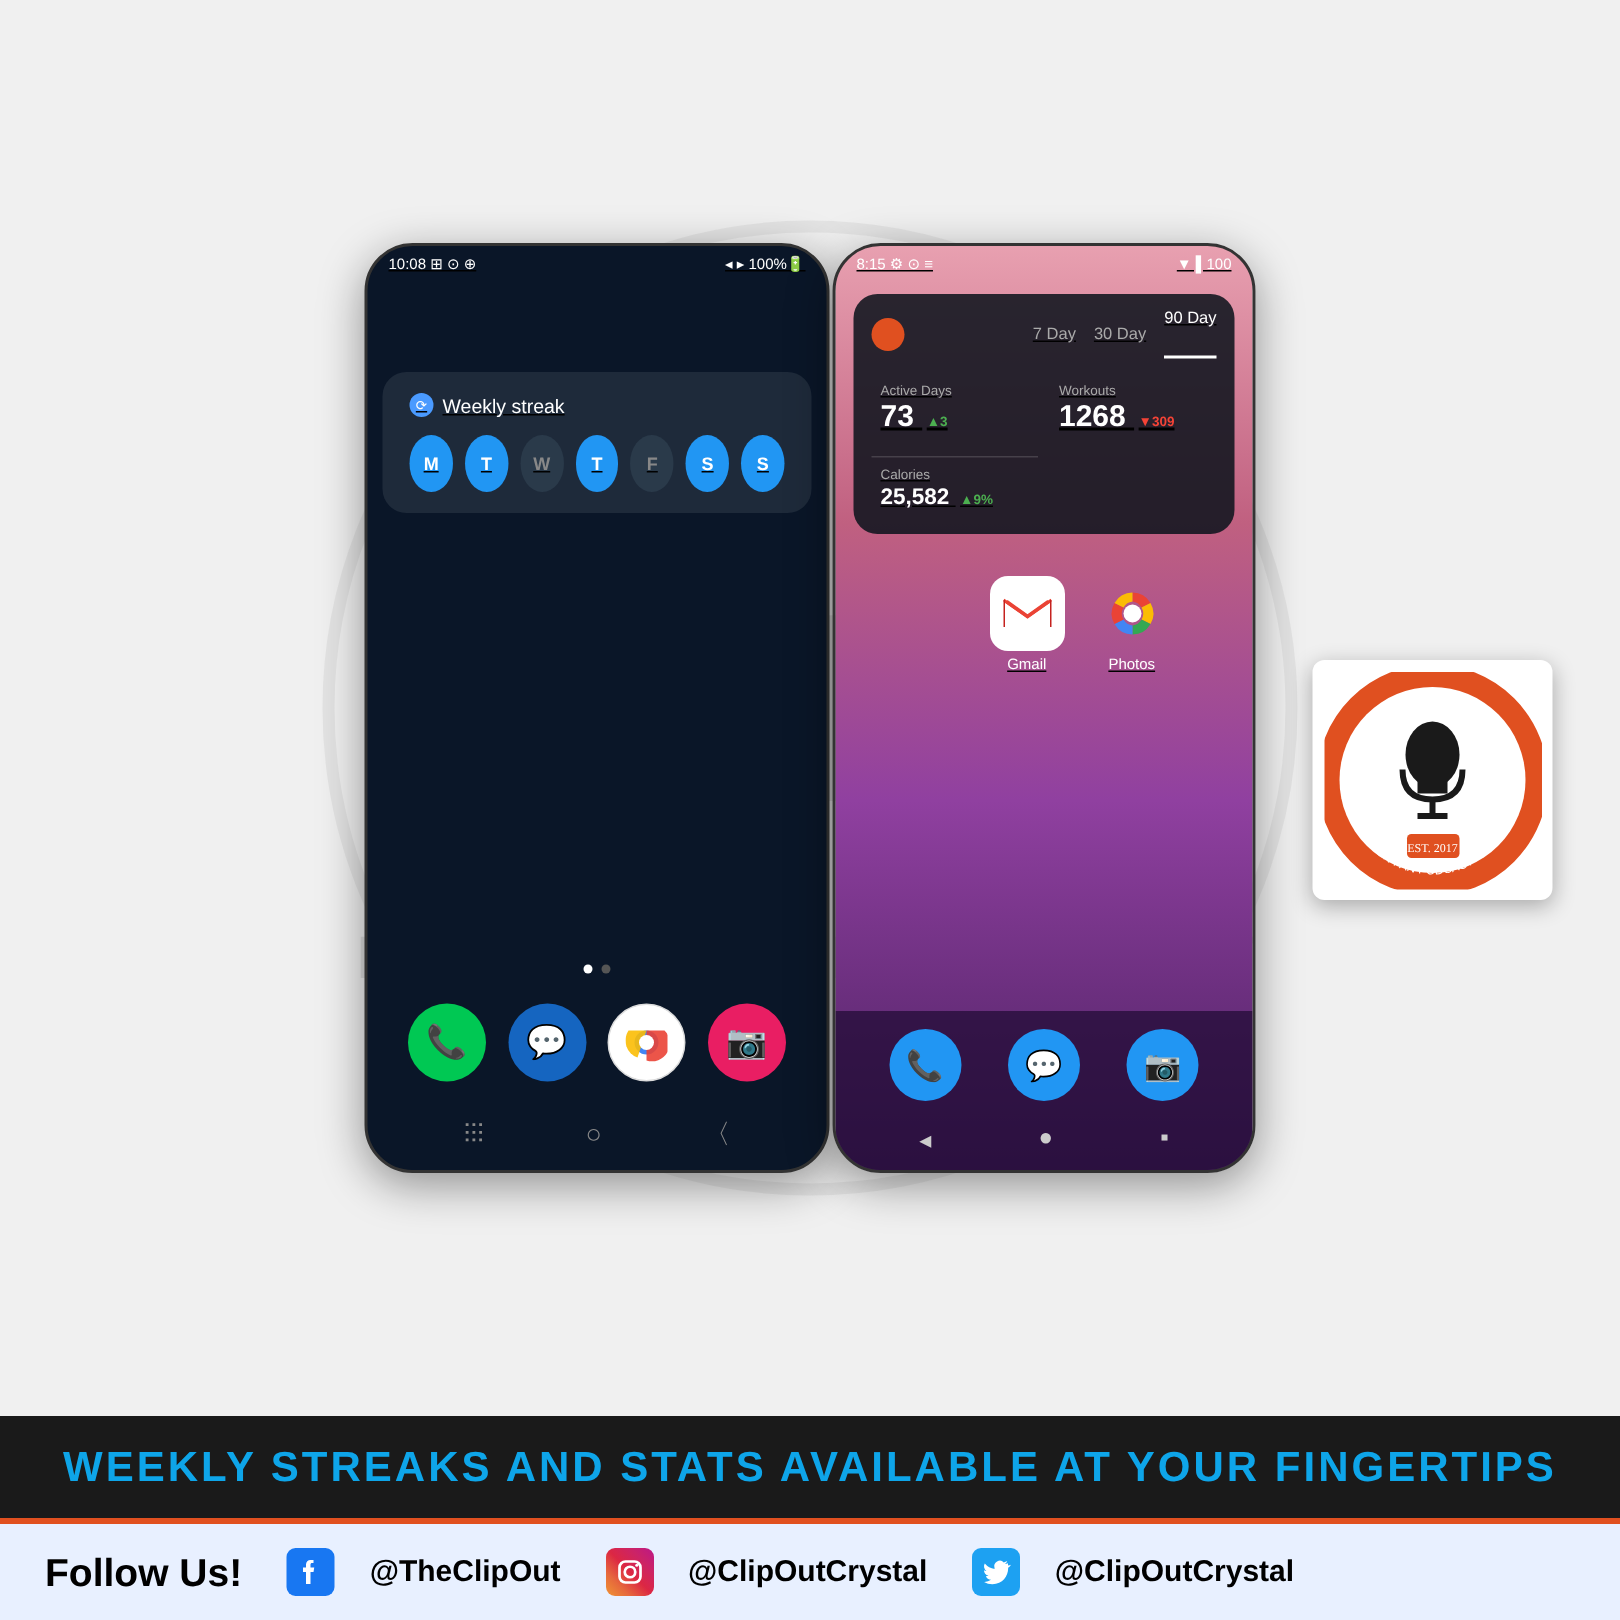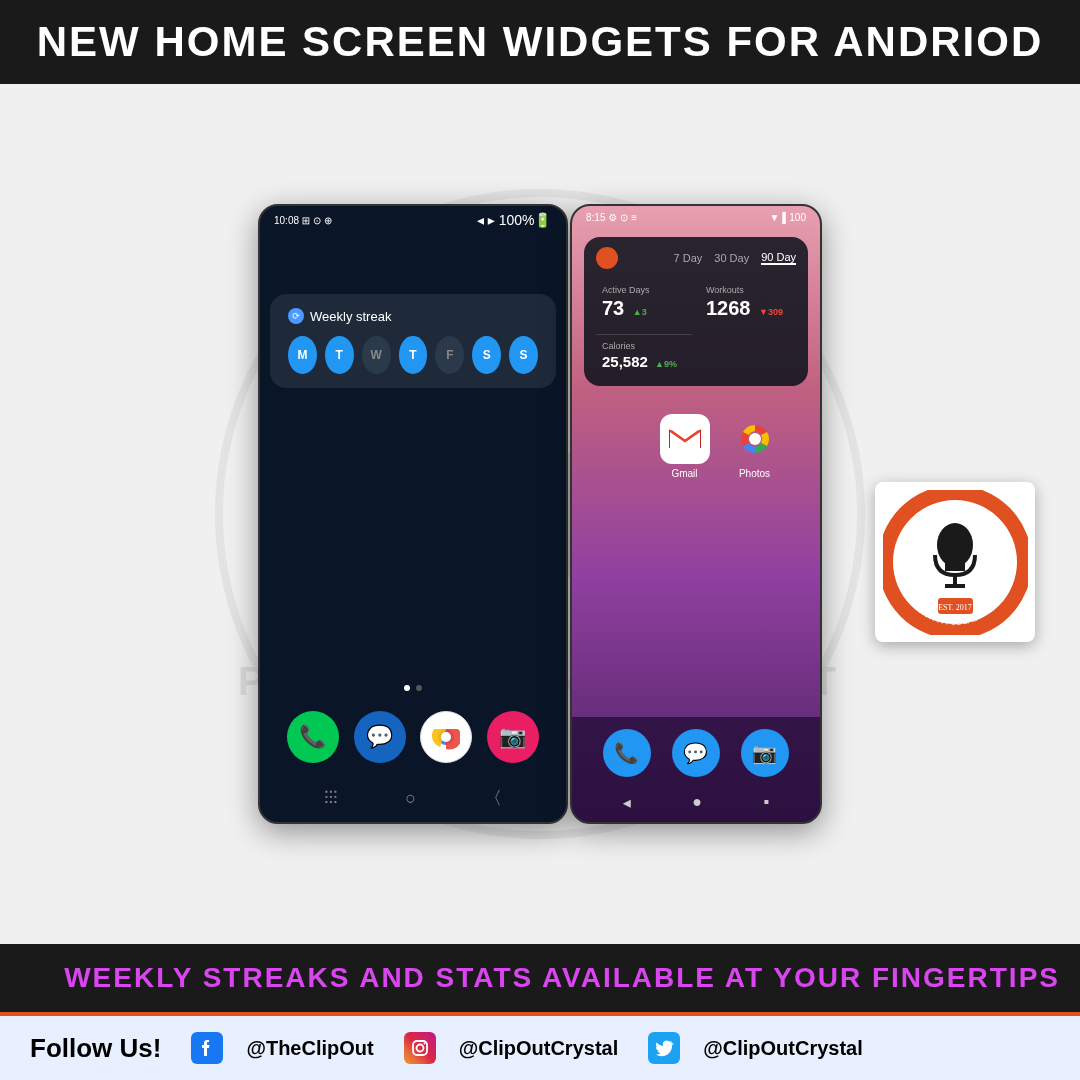--- a/index.html
+++ b/index.html
@@ -90,53 +90,54 @@
     .phones-container {
       display: flex;
       gap: 0;
       position: relative;
       z-index: 2;
       align-items: stretch;
     }
 
     
     .phone {
-      border-radius: 20px;
+      border-radius: 32px;
       overflow: hidden;
       box-shadow: 0 8px 30px rgba(0,0,0,0.4);
       position: relative;
+      text-decoration: underline;
     }
 
     .phone-left {
       width: 310px;
       height: 620px;
       background: #0a1628;
       border: 2px solid #333;
     }
 
     .phone-right {
-      width: 252px;
+      width: 282px;
       height: 620px;
       background: linear-gradient(180deg, #e8a0b0 0%, #c06080 30%, #9040a0 60%, #4a2060 100%);
       border: 2px solid #333;
       margin-left: 2px;
     }
 
     
     .status-bar {
       display: flex;
       justify-content: space-between;
       align-items: center;
       padding: 6px 14px;
       font-size: 10px;
       color: #fff;
     }
 
     .status-bar-left { font-size: 10px; }
-    .status-bar-right { display: flex; align-items: center; gap: 3px; font-size: 14px; }
+    .status-bar-right { display: flex; align-items: center; gap: 3px; font-size: 10px; }
 
     
     .streak-widget {
       background: #1e2a3a;
       border-radius: 16px;
       padding: 14px 18px;
       margin: 60px 10px 0 10px;
     }
 
     .streak-title {
@@ -291,21 +292,21 @@
     }
 
     .tab-label {
       font-size: 11px;
       color: #aaa;
     }
 
     .tab-label.active {
       color: #fff;
       border-bottom: 2px solid #fff;
-      padding-bottom: 0;
+      padding-bottom: 19px;
     }
 
     .stats-grid {
       display: grid;
       grid-template-columns: 1fr 1fr;
       gap: 8px;
     }
 
     .stat-cell {
       padding: 6px;
@@ -411,22 +412,22 @@
       display: flex;
       align-items: center;
       justify-content: center;
       box-shadow: 0 4px 15px rgba(0,0,0,0.3);
       z-index: 10;
     }
 
     
     .subtitle-banner {
       background: #1a1a1a;
-      color: #d946ef;
-      text-align: right;
+      color: #0ea5e9;
+      text-align: center;
       padding: 18px 20px;
       font-size: 28px;
       font-weight: 900;
       letter-spacing: 2px;
       font-family: Arial Black, Arial, sans-serif;
       text-transform: uppercase;
       flex-shrink: 0;
     }
 
     
@@ -479,23 +480,20 @@
     
     .stat-cell-border {
       border-top: 1px solid rgba(255,255,255,0.15);
     }
   </style>
 </head>
 <body>
 
 <div class="container">
 
-  <div class="top-banner">
-    <span>NEW HOME SCREEN WIDGETS FOR ANDRIOD</span>
-  </div>
 
   <div class="main-content">
 
     <div class="watermark">
       <div class="watermark-circle"></div>
       <div class="watermark-text">HI</div>
       <div class="watermark-subtext">PELOTON FAN PODCAST</div>
     </div>
 
     <div class="phones-container">

